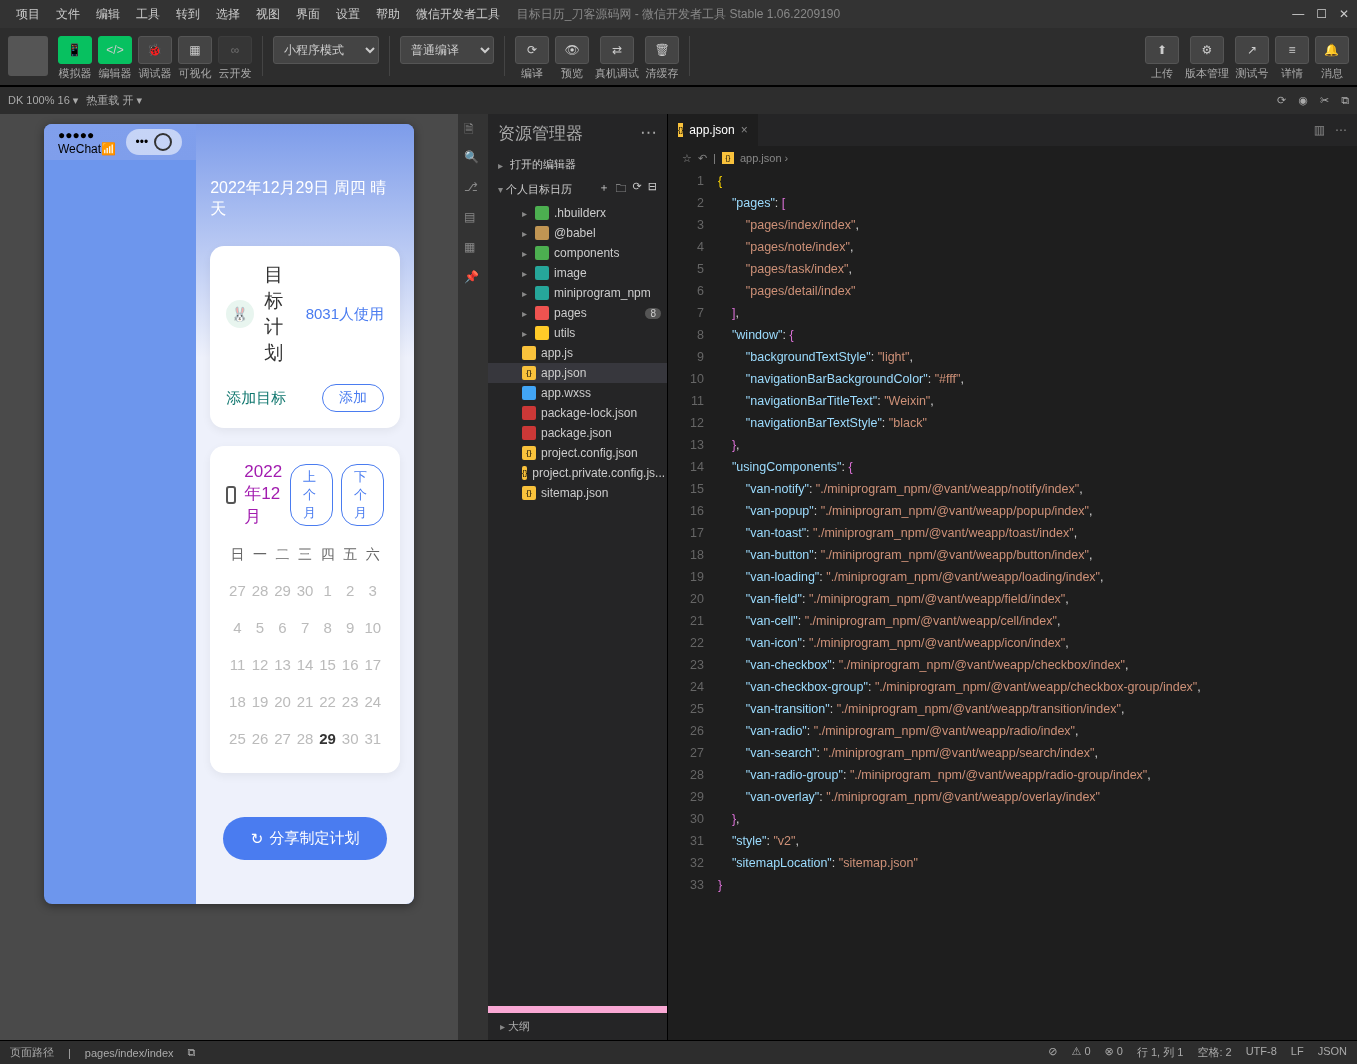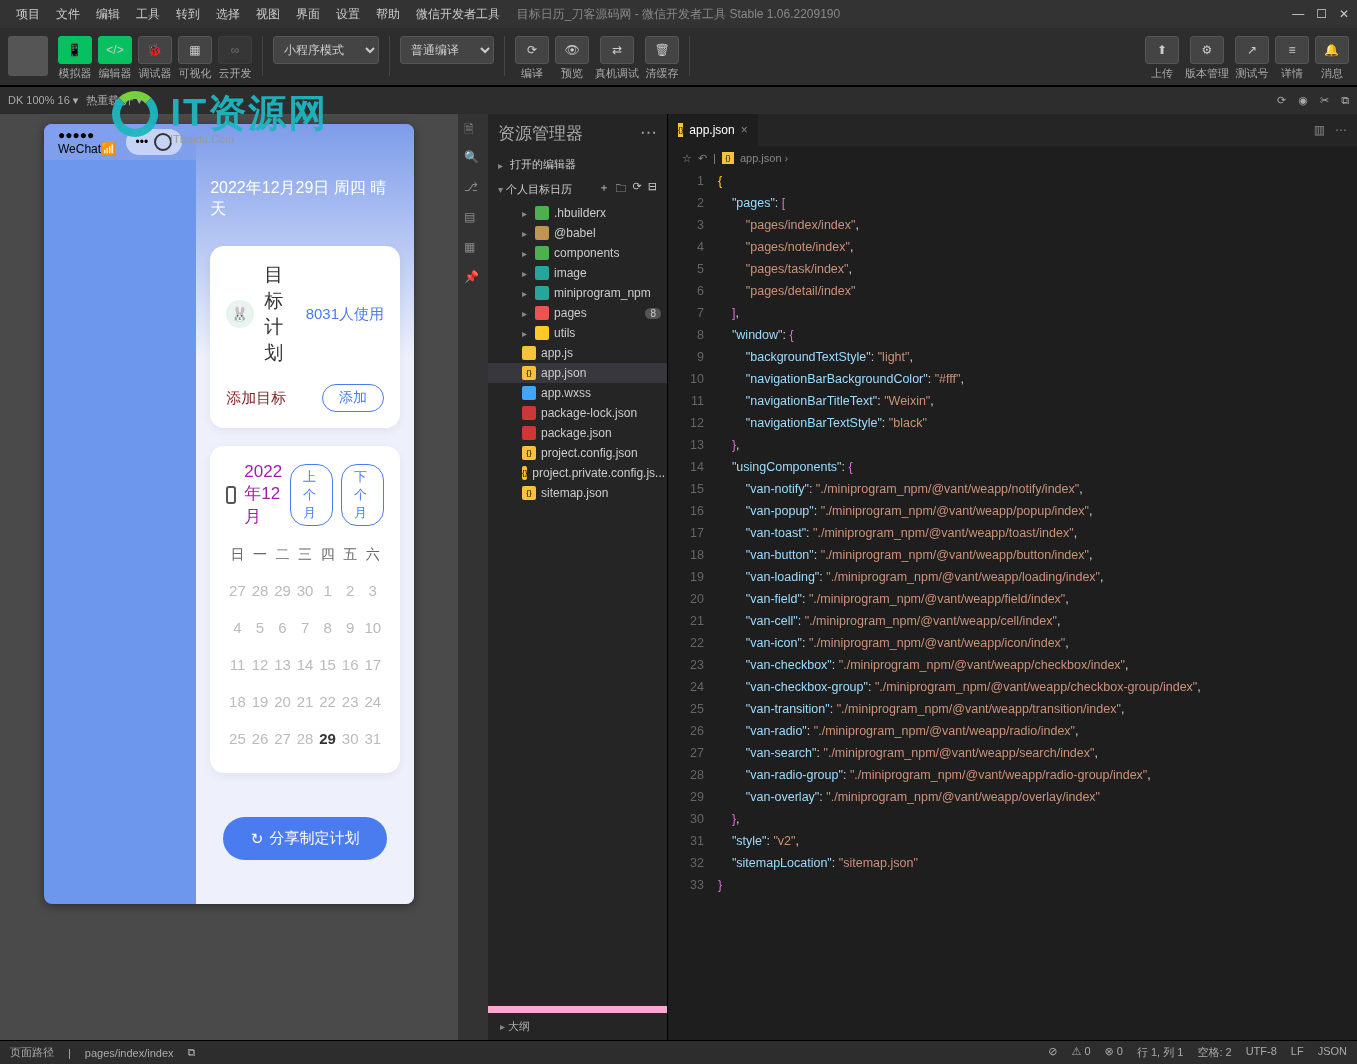--- a/index.html
+++ b/index.html
@@ -25,21 +25,21 @@
 .capsule { display:flex; align-items:center; gap:6px; background:rgba(255,255,255,.55); border-radius:18px; padding:4px 10px; }
 .capsule .c { width:18px; height:18px; border:2px solid #333; border-radius:50%; }
 .phone-body { flex:1; background:linear-gradient(#7d9cea,#eef1fb 30%,#eef1fb); display:flex; flex-direction:column; align-items:center; padding:14px; gap:18px;}
 .datehdr { color:#fff; font-size:16px; margin-top:40px; margin-bottom:8px; }
 .card { width:100%; background:#fff; border-radius:14px; padding:16px; box-shadow:0 3px 10px rgba(0,0,0,.06);}
 .card .row1 { display:flex; align-items:center; gap:10px; }
 .avatar { width:28px; height:28px; border-radius:50%; background:#e8f5ef; display:flex; align-items:center; justify-content:center; font-size:14px;}
 .card .title { font-size:19px; color:#333; font-weight:500; flex:1;}
 .usecnt { color:#4a7cf0; font-size:15px;}
 .card .row2 { display:flex; align-items:center; justify-content:space-between; margin-top:18px;}
-.addg { color:#7f1d1d; font-size:15px;}
+.addg { color:#0f766e; font-size:15px;}
 .addbtn { border:1.5px solid #4a7cf0; color:#4a7cf0; border-radius:18px; padding:4px 16px; font-size:14px; cursor:pointer;}
 .cal .hdr { display:flex; align-items:center; gap:8px; margin-bottom:10px;}
 .cal .calico { width:18px; height:18px; border:2px solid #555; border-radius:3px;}
 .cal .mon { font-size:17px; color:#a21caf; flex:1;}
 .monbtn { border:1.5px solid #4a7cf0; color:#4a7cf0; border-radius:16px; padding:3px 12px; font-size:13px; cursor:pointer;}
 .cal table { width:100%; border-collapse:collapse; text-align:center; }
 .cal th { color:#666; font-weight:normal; padding:8px 0; font-size:14px;}
 .cal td { color:#bbb; padding:10px 0; font-size:15px;}
 .cal td.cur { color:#333; font-weight:600;}
 .sharebtn { background:#4a7cf0; color:#fff; border-radius:26px; padding:12px 28px; font-size:15px; cursor:pointer; margin-top:26px; display:flex; align-items:center; gap:6px;}
@@ -194,24 +194,20 @@
     <span>⟳</span>
     <span>◉</span>
     <span>✂</span>
     <span>⧉</span>
   </div>
 </div>
 
 <div class="main">
 
   <div class="simcol">
-    <div class="watermark">
-      <span class="wmring"></span><span class="wmtxt"> <span>IT资源网</span></span>
-      <span class="wmsub">ITBaidu.Com</span>
-    </div>
     <div class="phone">
       <div class="phone-status">
         <span><span>●●●●● WeChat</span><span>📶</span></span>
         <span class="capsule">
             <span>•••</span>
             <span class="c"></span>
           </span>
       </div>
       <div class="phone-body">
         <div class="datehdr">2022年12月29日 周四 晴天</div>

